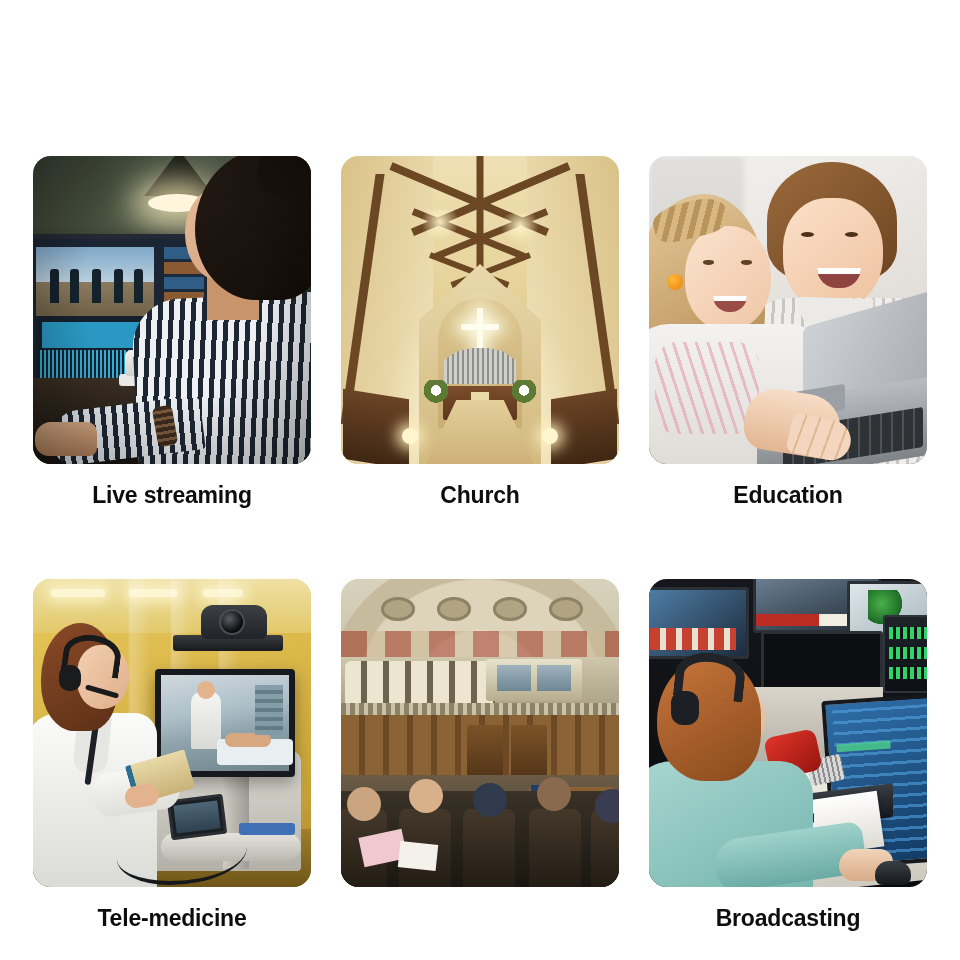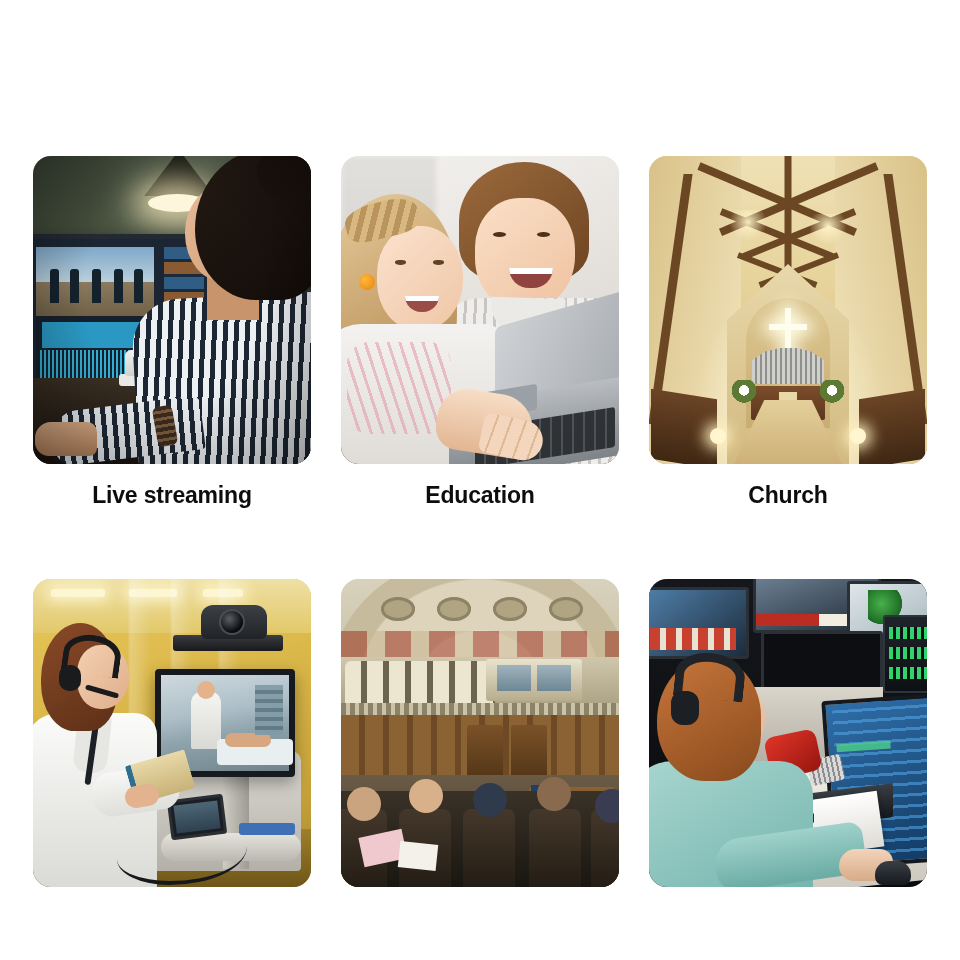--- a/index.html
+++ b/index.html
@@ -657,55 +657,20 @@
           <div class="c1-hand"></div>
           <div class="c1-vig"></div>
         </div>
       </div>
       <div class="caption">Live streaming</div>
     </div>
 
     <div class="cell">
       <div class="card">
         <div class="scene">
-          <div class="c2-bg"></div>
-          <div class="c2-wall-l"></div>
-          <div class="c2-table"></div>
-          <div class="c2-boy-hair"></div>
-          <div class="c2-boy-face"></div>
-          <div class="c2-boy-eye" style="left:152px"></div>
-          <div class="c2-boy-eye" style="left:196px"></div>
-          <div class="c2-boy-smile"></div>
-          <div class="c2-boy-body"></div>
-          <div class="c2-boy-collar"></div>
-          <div class="c2-btn" style="top:196px"></div>
-          <div class="c2-btn" style="top:230px"></div>
-          <div class="c2-girl-hair"></div>
-          <div class="c2-girl-face"></div>
-          <div class="c2-girl-eye" style="left:54px"></div>
-          <div class="c2-girl-eye" style="left:92px"></div>
-          <div class="c2-girl-smile"></div>
-          <div class="c2-braid"></div>
-          <div class="c2-clip"></div>
-          <div class="c2-girl-body"></div>
-          <div class="c2-girl-trim"></div>
-          <div class="c2-laptop-screen"></div>
-          <div class="c2-laptop-base"></div>
-          <div class="c2-trackpad"></div>
-          <div class="c2-keys"></div>
-          <div class="c2-hand-g"></div>
-          <div class="c2-fingers"></div>
-        </div>
-      </div>
-      <div class="caption">Education</div>
-    </div>
-
-    <div class="cell">
-      <div class="card">
-        <div class="scene">
           <div class="c3-bg"></div>
           <div class="c3-wall-l"></div>
           <div class="c3-wall-r"></div>
           <div class="c3-glow"></div>
           <div class="c3-col-l"></div>
           <div class="c3-col-r"></div>
           <div class="c3-ridge"></div>
           <div class="c3-beam c3-truss-l1"></div>
           <div class="c3-beam c3-truss-r1"></div>
           <div class="c3-beam c3-truss-l2"></div>
@@ -724,20 +689,55 @@
           <div class="c3-flower-l"></div>
           <div class="c3-flower-r"></div>
           <div class="c3-aisle"></div>
           <div class="c3-pew-l"></div>
           <div class="c3-pew-r"></div>
           <div class="c3-lamp-l"></div>
           <div class="c3-lamp-r"></div>
         </div>
       </div>
       <div class="caption">Church</div>
+    </div>
+
+    <div class="cell">
+      <div class="card">
+        <div class="scene">
+          <div class="c2-bg"></div>
+          <div class="c2-wall-l"></div>
+          <div class="c2-table"></div>
+          <div class="c2-boy-hair"></div>
+          <div class="c2-boy-face"></div>
+          <div class="c2-boy-eye" style="left:152px"></div>
+          <div class="c2-boy-eye" style="left:196px"></div>
+          <div class="c2-boy-smile"></div>
+          <div class="c2-boy-body"></div>
+          <div class="c2-boy-collar"></div>
+          <div class="c2-btn" style="top:196px"></div>
+          <div class="c2-btn" style="top:230px"></div>
+          <div class="c2-girl-hair"></div>
+          <div class="c2-girl-face"></div>
+          <div class="c2-girl-eye" style="left:54px"></div>
+          <div class="c2-girl-eye" style="left:92px"></div>
+          <div class="c2-girl-smile"></div>
+          <div class="c2-braid"></div>
+          <div class="c2-clip"></div>
+          <div class="c2-girl-body"></div>
+          <div class="c2-girl-trim"></div>
+          <div class="c2-laptop-screen"></div>
+          <div class="c2-laptop-base"></div>
+          <div class="c2-trackpad"></div>
+          <div class="c2-keys"></div>
+          <div class="c2-hand-g"></div>
+          <div class="c2-fingers"></div>
+        </div>
+      </div>
+      <div class="caption">Education</div>
     </div>
 
     <div class="cell">
       <div class="card">
         <div class="scene">
           <div class="c4-bg"></div>
           <div class="c4-ceil"></div>
           <div class="c4-ceil-lamp" style="left:18px;width:54px"></div>
           <div class="c4-ceil-lamp" style="left:96px;width:48px"></div>
           <div class="c4-ceil-lamp" style="left:170px;width:40px"></div>
@@ -770,20 +770,21 @@
           <div class="c4-nurse-face"></div>
           <div class="c4-headset"></div>
           <div class="c4-earcup"></div>
           <div class="c4-mic"></div>
           <div class="c4-arm4"></div>
           <div class="c4-chart"></div>
           <div class="c4-hand4"></div>
           <div class="c4-cable"></div>
         </div>
       </div>
+      <div class="caption">Tele-medicine</div>
     </div>
 
     <div class="cell">
       <div class="card">
         <div class="scene">
           <div class="c5-bg"></div>
           <div class="c5-dome"></div>
           <div class="c5-coffer" style="left:40px"></div>
           <div class="c5-coffer" style="left:96px"></div>
           <div class="c5-coffer" style="left:152px"></div>
@@ -855,16 +856,17 @@
           <div class="c6-body6"></div>
           <div class="c6-face6"></div>
           <div class="c6-hair6"></div>
           <div class="c6-hp-band"></div>
           <div class="c6-hp-cup"></div>
           <div class="c6-arm6"></div>
           <div class="c6-hand6"></div>
           <div class="c6-mouse"></div>
         </div>
       </div>
+      <div class="caption">Broadcasting</div>
     </div>
 
   </div>
 </div>
 
 </body></html>

